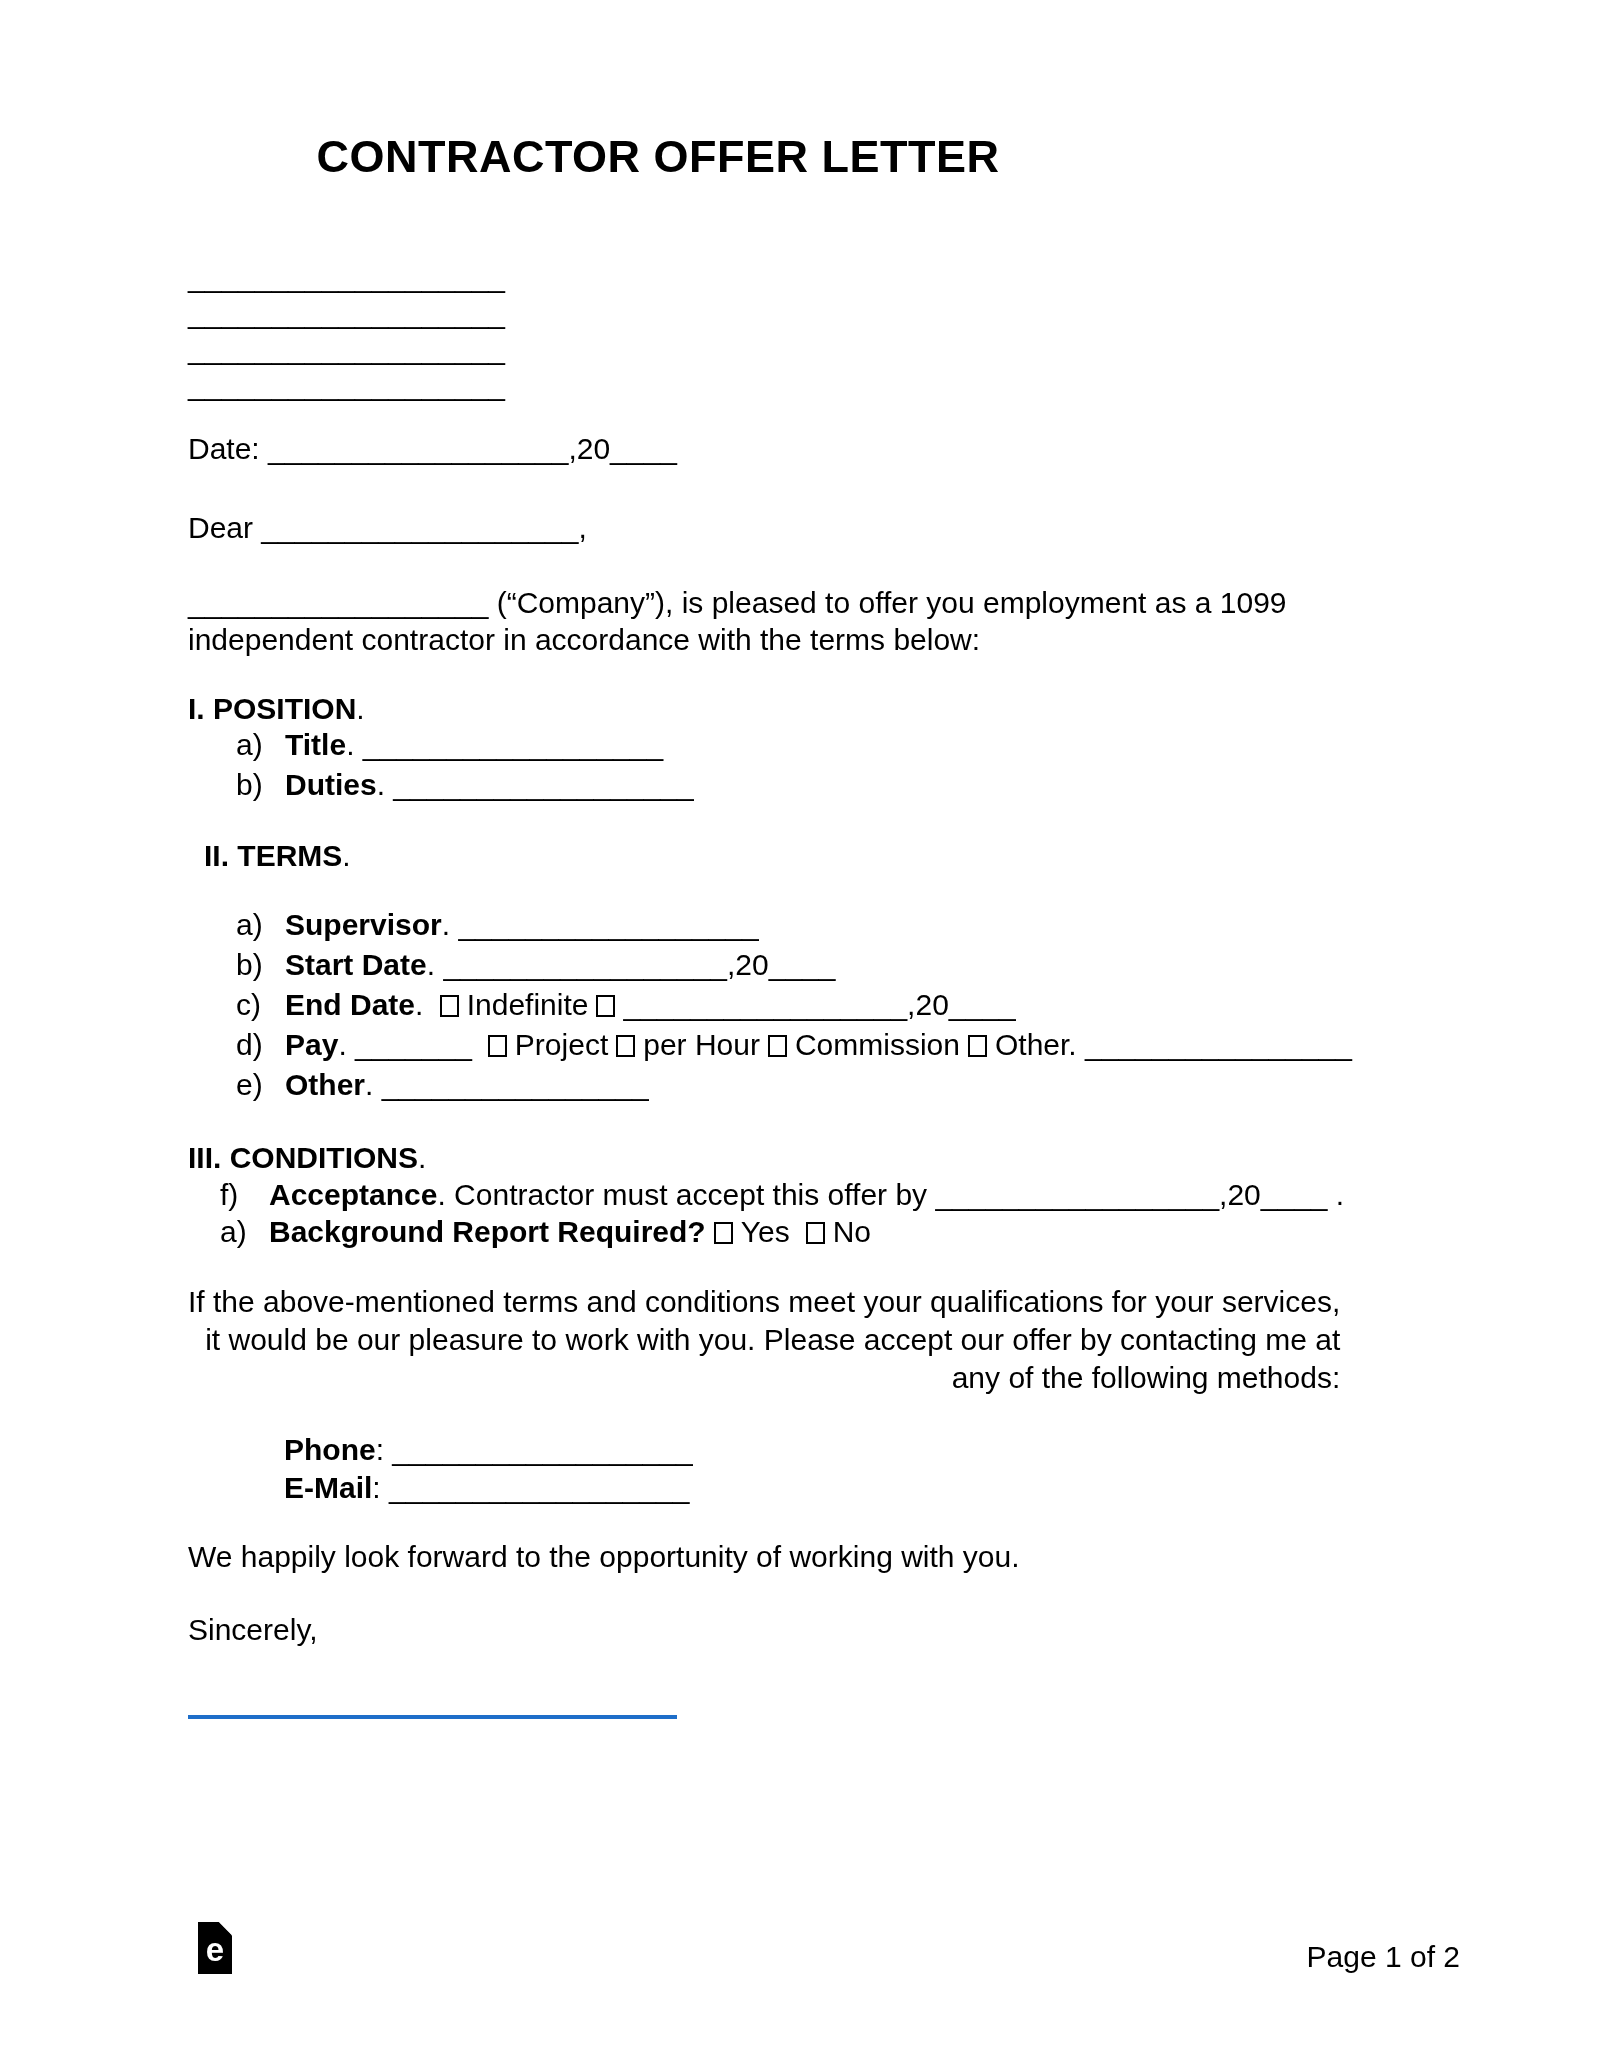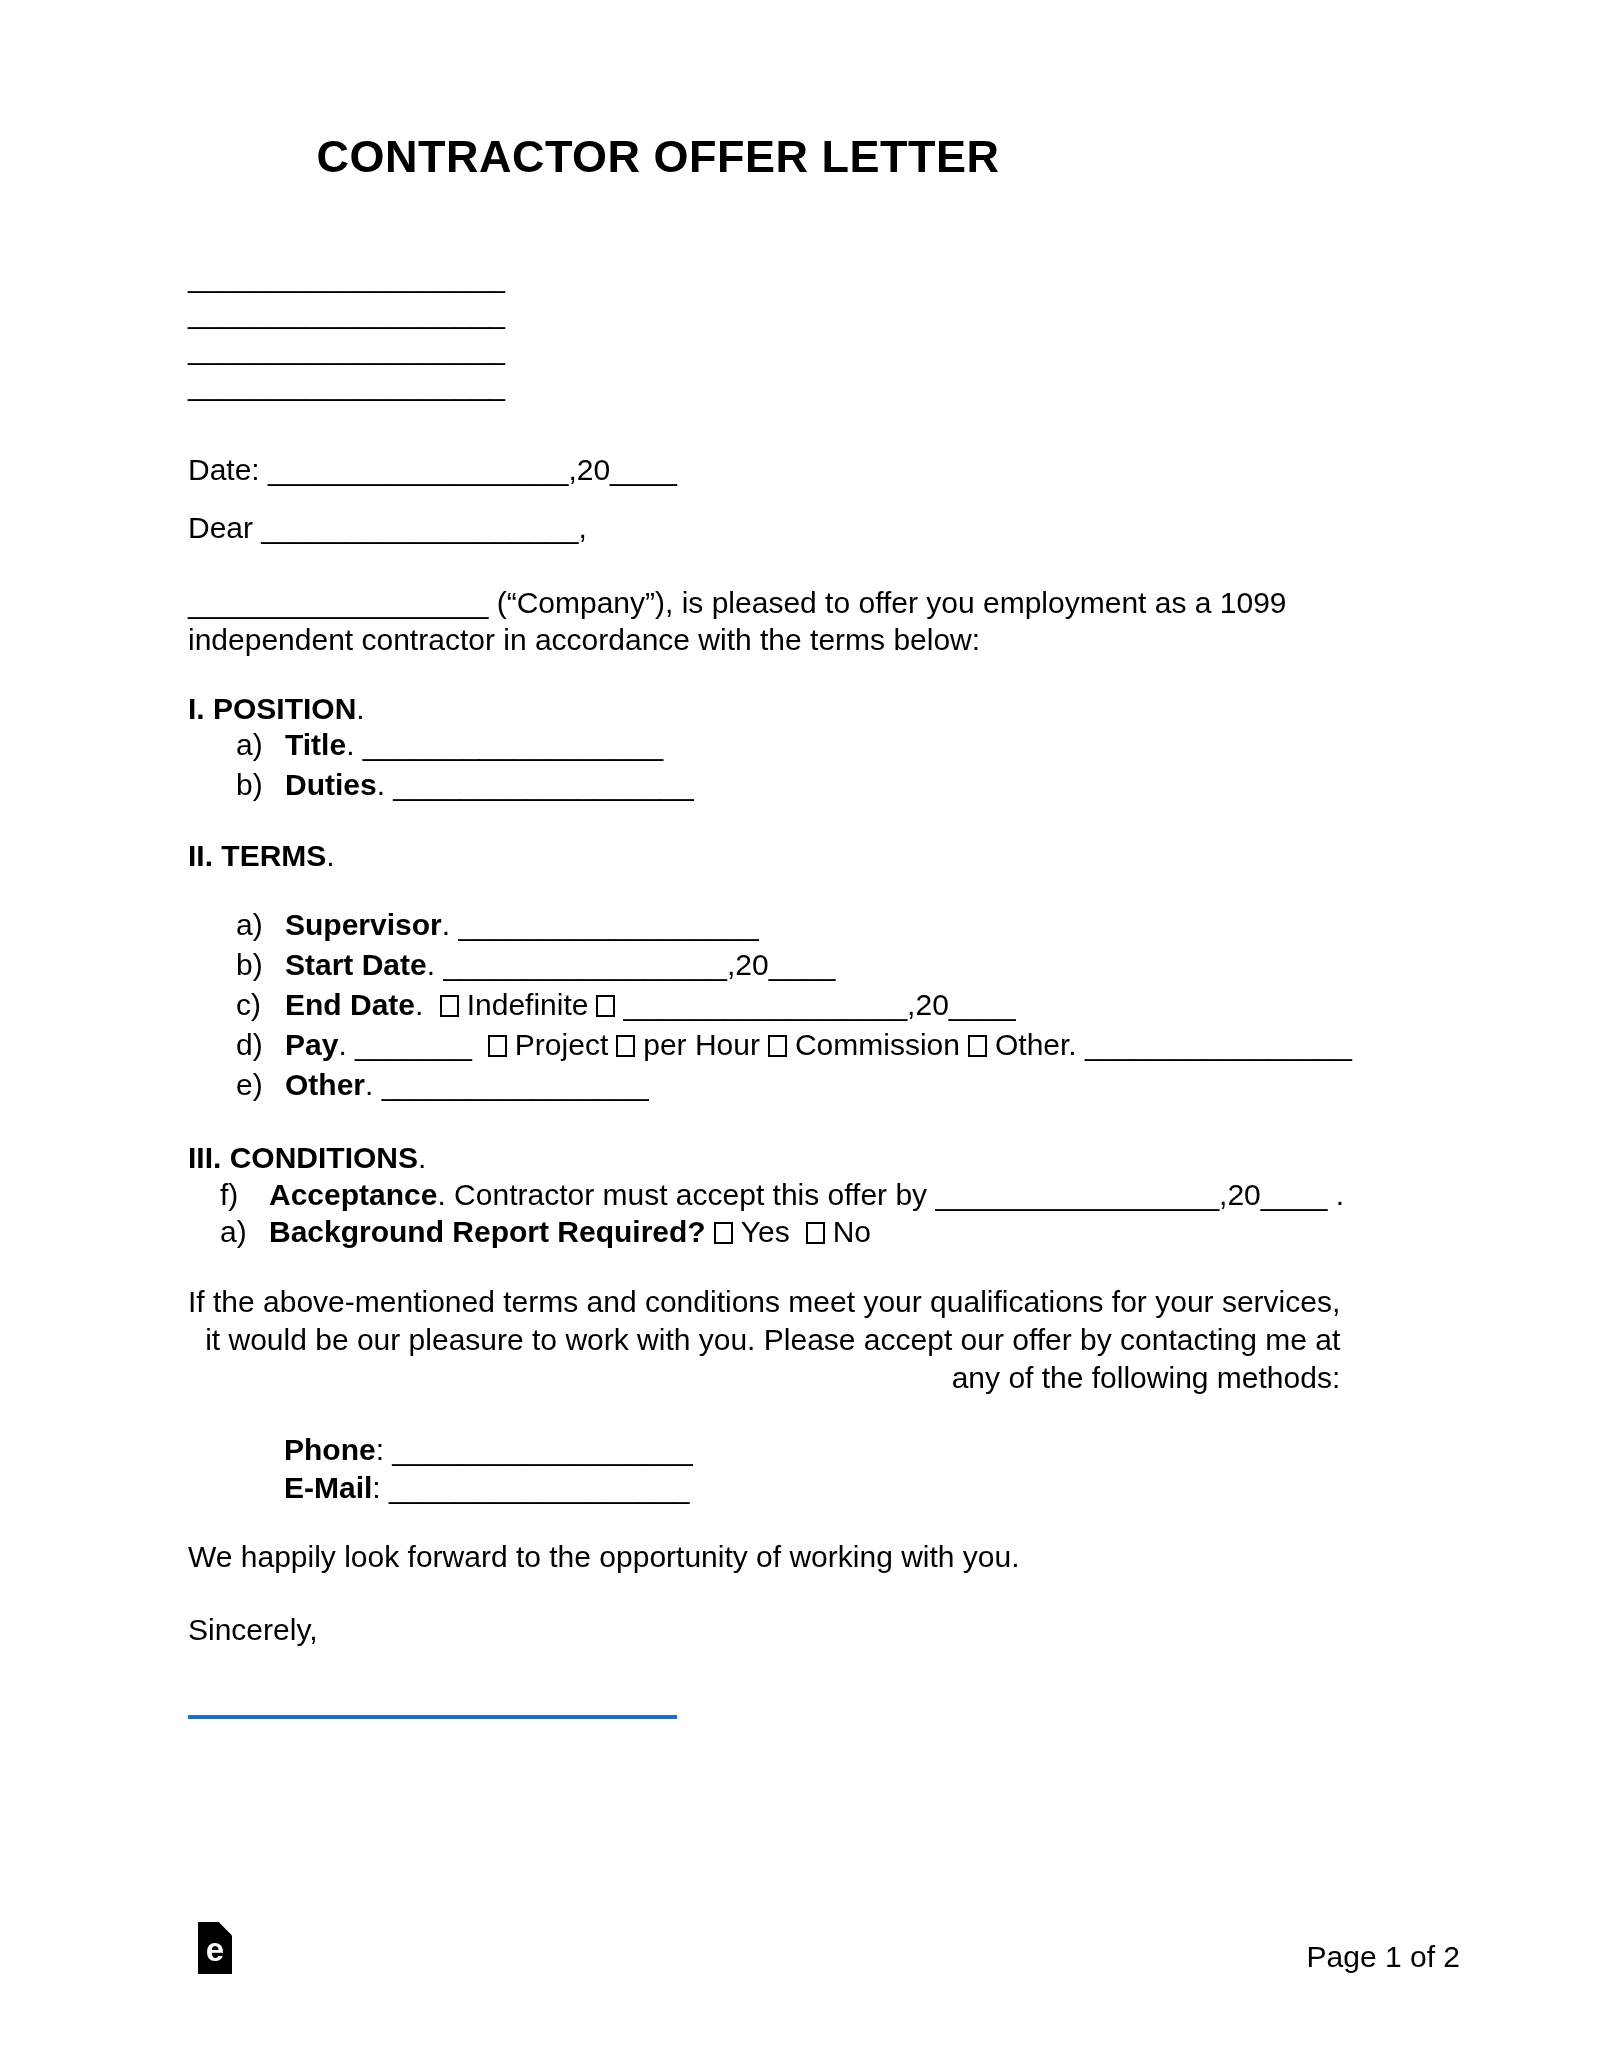--- a/index.html
+++ b/index.html
@@ -68,42 +68,42 @@
 
   <div class="abs title">CONTRACTOR OFFER LETTER</div>
 
   <div class="abs lh36" style="top:259px;left:188px;">
     <div>___________________</div>
     <div>___________________</div>
     <div>___________________</div>
     <div>___________________</div>
   </div>
 
-  <div class="abs lh37" style="top:451px;left:188px;">
+  <div class="abs lh37" style="top:430px;left:188px;">
     <span>Date: </span><span>__________________</span><span>,20</span><span>____</span>
   </div>
 
   <div class="abs lh37" style="top:509px;left:188px;">
     <span>Dear </span><span>___________________</span><span>,</span>
   </div>
 
   <div class="abs lh37" style="top:584px;left:188px;">
     <div><span>__________________</span><span> (“Company”), is pleased to offer you employment as a 1099</span></div>
     <div>independent contractor in accordance with the terms below:</div>
   </div>
 
   <div class="abs lh37" style="top:690px;left:188px;">
     <span class="b">I. POSITION</span><span>.</span>
   </div>
   <div class="abs lh40" style="top:725px;left:236px;">
     <div><span class="marker">a)</span><span class="b">Title</span><span>. </span><span>__________________</span></div>
     <div><span class="marker">b)</span><span class="b">Duties</span><span>. </span><span>__________________</span></div>
   </div>
 
-  <div class="abs lh37" style="top:837px;left:188px;text-align:right;">
+  <div class="abs lh37" style="top:837px;left:204px;text-align:right;">
     <span class="b">II. TERMS</span><span>.</span>
   </div>
   <div class="abs lh40" style="top:905px;left:236px;">
     <div><span class="marker">a)</span><span class="b">Supervisor</span><span>. </span><span>__________________</span></div>
     <div><span class="marker">b)</span><span class="b">Start Date</span><span>. </span><span>_________________</span><span>,20</span><span>____</span></div>
     <div><span class="marker">c)</span><span class="b">End Date</span><span>. </span><span class="cb"></span><span>Indefinite</span><span class="cb"></span><span>_________________</span><span>,20</span><span>____</span></div>
     <div><span class="marker">d)</span><span class="b">Pay</span><span>. </span><span>_______</span><span class="cb gapL"></span><span>Project</span><span class="cb"></span><span>per Hour</span><span class="cb"></span><span>Commission</span><span class="cb"></span><span>Other.</span><span> ________________</span></div>
     <div><span class="marker">e)</span><span class="b">Other</span><span>. </span><span>________________</span></div>
   </div>
 

